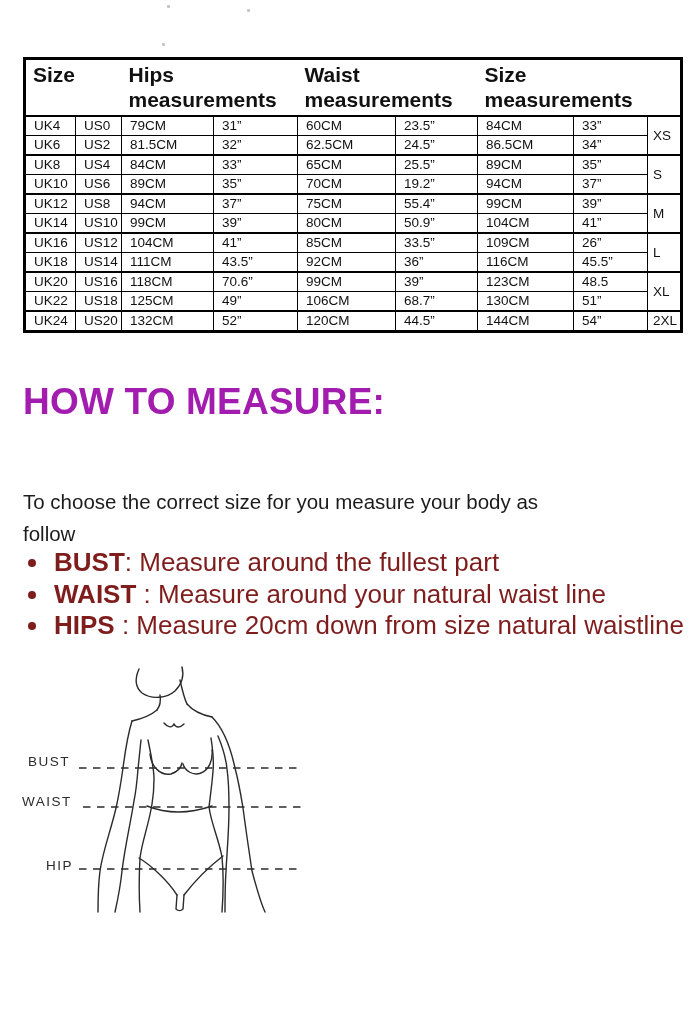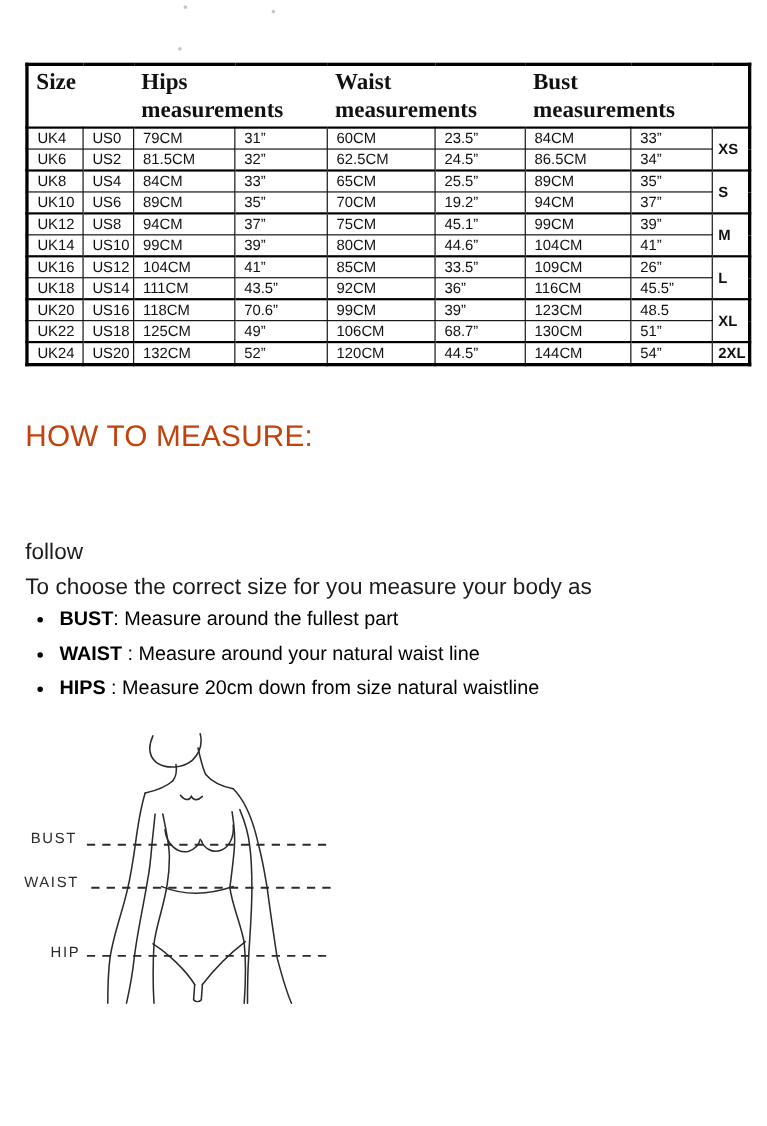--- a/index.html
+++ b/index.html
@@ -24,49 +24,49 @@
     border:0;
     border-bottom:2px solid #000;
     text-align:left;
     vertical-align:top;
     font-size:21px;
     font-weight:bold;
     line-height:25px;
     padding:2px 0 3px 7px;
     color:#111;
   }
-  table.size-chart th .hdr-span { display:inline-block; max-width:150px;font-family:Liberation Serif, serif; }
+  table.size-chart th .hdr-span { display:inline-block; max-width:150px; }
   table.size-chart td {
     border:1px solid #000;
     font-size:13.5px;
     line-height:18px;
     height:18px;
     padding:0 0 0 8px;
     white-space:nowrap;
     overflow:hidden;
     color:#111;
   }
   table.size-chart tr.group-start td { border-top:2px solid #000; }
-  table.size-chart td.size-letter { font-weight:bold; padding-left:5px; }
+  table.size-chart td.size-letter { font-weight:normal; padding-left:5px; }
 
   
   .h1-measure {
     position:absolute; left:23px; top:381px;
-    font-size:27px; font-weight:normal; color:#c2410c;
+    font-size:37px; font-weight:bold; color:#a21caf;
     letter-spacing:0.2px; margin:0;
   }
   .intro {
     position:absolute; left:23px; top:486px;
     font-size:20.5px; line-height:31.5px; color:#1c1c1c;
   }
   ul.measure-list {
     position:absolute; left:23px; top:547px;
     margin:0; padding:0 0 0 28px;
     width:645px; list-style:disc;
-    font-size:18px; line-height:31.5px; color:#000000;
+    font-size:26px; line-height:31.5px; color:#7f1d1d;
   }
   ul.measure-list li { padding-left:3px; }
   ul.measure-list b { font-weight:bold; }
 
   
   .figure-wrap { position:absolute; left:15px; top:650px; width:340px; height:270px; }
   .figure-wrap svg { position:absolute; left:0; top:0; }
   .fig-label {
     position:absolute;
     font-size:13.5px; letter-spacing:1.5px; color:#2b2b2b;
@@ -96,21 +96,21 @@
         <col style="width:82px">
       <col style="width:96px">
         <col style="width:74px">
       <col style="width:34px">
     </colgroup>
     <thead>
       <tr>
         <th colspan="2"><span class="hdr-span">Size</span></th>
         <th colspan="2"><span class="hdr-span">Hips measurements</span></th>
         <th colspan="2"><span class="hdr-span">Waist measurements</span></th>
-        <th colspan="2"><span class="hdr-span">Bust measurements</span></th>
+        <th colspan="2"><span class="hdr-span">Size measurements</span></th>
         <th><span class="hdr-span"></span></th>
       </tr>
     </thead>
     <tbody>
         <tr>
           <td>UK4</td>
           <td>US0</td>
           <td>79CM</td>
           <td>31”</td>
           <td>60CM</td>
@@ -149,32 +149,32 @@
           <td>19.2”</td>
           <td>94CM</td>
           <td>37”</td>
         </tr>
         <tr class="group-start">
           <td>UK12</td>
           <td>US8</td>
           <td>94CM</td>
           <td>37”</td>
           <td>75CM</td>
-          <td>45.1”</td>
+          <td>55.4”</td>
           <td>99CM</td>
           <td>39”</td>
           <td rowspan="2" class="size-letter">M</td>
         </tr>
         <tr>
           <td>UK14</td>
           <td>US10</td>
           <td>99CM</td>
           <td>39”</td>
           <td>80CM</td>
-          <td>44.6”</td>
+          <td>50.9”</td>
           <td>104CM</td>
           <td>41”</td>
         </tr>
         <tr class="group-start">
           <td>UK16</td>
           <td>US12</td>
           <td>104CM</td>
           <td>41”</td>
           <td>85CM</td>
           <td>33.5”</td>
@@ -224,22 +224,22 @@
           <td>54”</td>
           <td rowspan="1" class="size-letter">2XL</td>
         </tr>
       </tbody>
   </table>
 </div>
 
 <h1 class="h1-measure">HOW TO MEASURE:</h1>
 
 <div class="intro">
+  <div>To choose the correct size for you measure your body as</div>
   <div>follow</div>
-  <div>To choose the correct size for you measure your body as</div>
 </div>
 
 <ul class="measure-list">
   <li><b>BUST</b><span>: Measure around the fullest part</span></li>
   <li><b>WAIST</b><span> : Measure around your natural waist line</span></li>
   <li><b>HIPS</b><span> : Measure 20cm down from size natural waistline</span></li>
 </ul>
 
 <div class="figure-wrap">
   <svg width="340" height="270" viewBox="0 0 340 270">

